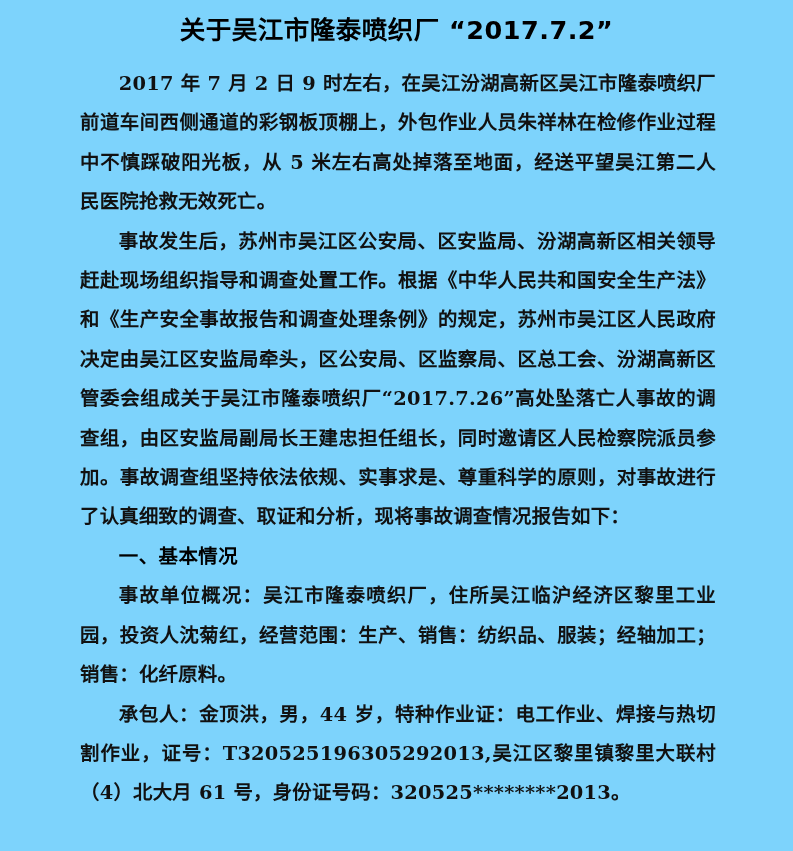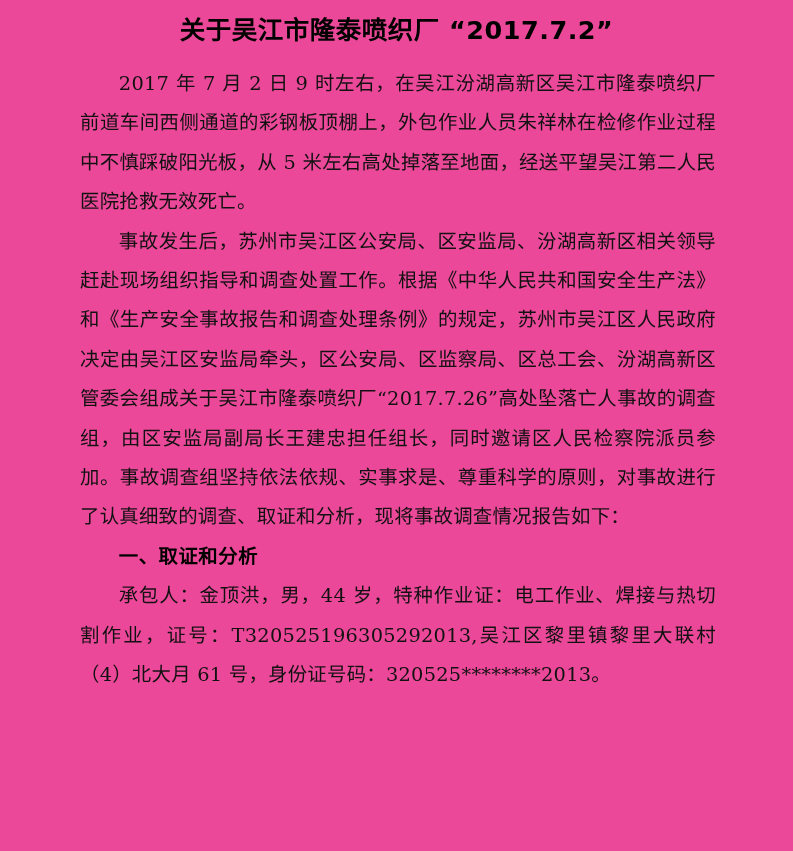--- a/index.html
+++ b/index.html
@@ -14,21 +14,21 @@
     overflow: hidden;
     font-family: "DejaVu Serif", "Liberation Serif", serif;
     color: #000000;
     -webkit-font-smoothing: none;
   }
 
   .page {
     position: relative;
     width: 793px;
     height: 851px;
-    background: #ec4899;
+    background: #7dd3fc;
     box-sizing: border-box;
     padding: 0;
   }
 
   .doc-title {
     margin: 0;
     padding: 10px 62px 0 62px;
     text-align: center;
     font-family: "DejaVu Sans", "Liberation Sans", sans-serif;
     font-weight: bold;
@@ -51,20 +51,21 @@
     margin: 0 0 0 0;
     font-family: "DejaVu Serif", "Liberation Serif", serif;
     font-size: 19.4px;
     line-height: 39.4px;
     text-align: justify;
     text-align-last: left;
     text-indent: 2em;
     letter-spacing: 0.25px;
     word-break: break-all;
     color: #111111;
+    font-weight: bold;
   }
 
   h2.section-heading {
     margin: 0;
     font-family: "DejaVu Sans", "Liberation Sans", sans-serif;
     font-weight: bold;
     font-size: 19.4px;
     line-height: 39.4px;
     text-indent: 2em;
     letter-spacing: 0.5px;
@@ -79,20 +80,21 @@
   <h1 class="doc-title">
     <span class="title-line">关于吴江市隆泰喷织厂 “2017.7.2”</span>
   </h1>
 
   <div class="body-block">
 
     <p class="para">2017 年 7 月 2 日 9 时左右，在吴江汾湖高新区吴江市隆泰喷织厂前道车间西侧通道的彩钢板顶棚上，外包作业人员朱祥林在检修作业过程中不慎踩破阳光板，从 5 米左右高处掉落至地面，经送平望吴江第二人民医院抢救无效死亡。</p>
 
     <p class="para">事故发生后，苏州市吴江区公安局、区安监局、汾湖高新区相关领导赶赴现场组织指导和调查处置工作。根据《中华人民共和国安全生产法》和《生产安全事故报告和调查处理条例》的规定，苏州市吴江区人民政府决定由吴江区安监局牵头，区公安局、区监察局、区总工会、汾湖高新区管委会组成关于吴江市隆泰喷织厂“2017.7.26”高处坠落亡人事故的调查组，由区安监局副局长王建忠担任组长，同时邀请区人民检察院派员参加。事故调查组坚持依法依规、实事求是、尊重科学的原则，对事故进行了认真细致的调查、取证和分析，现将事故调查情况报告如下：</p>
 
-    <h2 class="section-heading">一、取证和分析</h2>
+    <h2 class="section-heading">一、基本情况</h2>
 
+    <p class="para">事故单位概况：吴江市隆泰喷织厂，住所吴江临沪经济区黎里工业园，投资人沈菊红，经营范围：生产、销售：纺织品、服装；经轴加工；销售：化纤原料。</p>
 
     <p class="para">承包人：金顶洪，男，44 岁，特种作业证：电工作业、焊接与热切割作业，证号：T320525196305292013,吴江区黎里镇黎里大联村（4）北大月 61 号，身份证号码：320525********2013。</p>
 
   </div>
 
 </div>
 
 </body></html>

